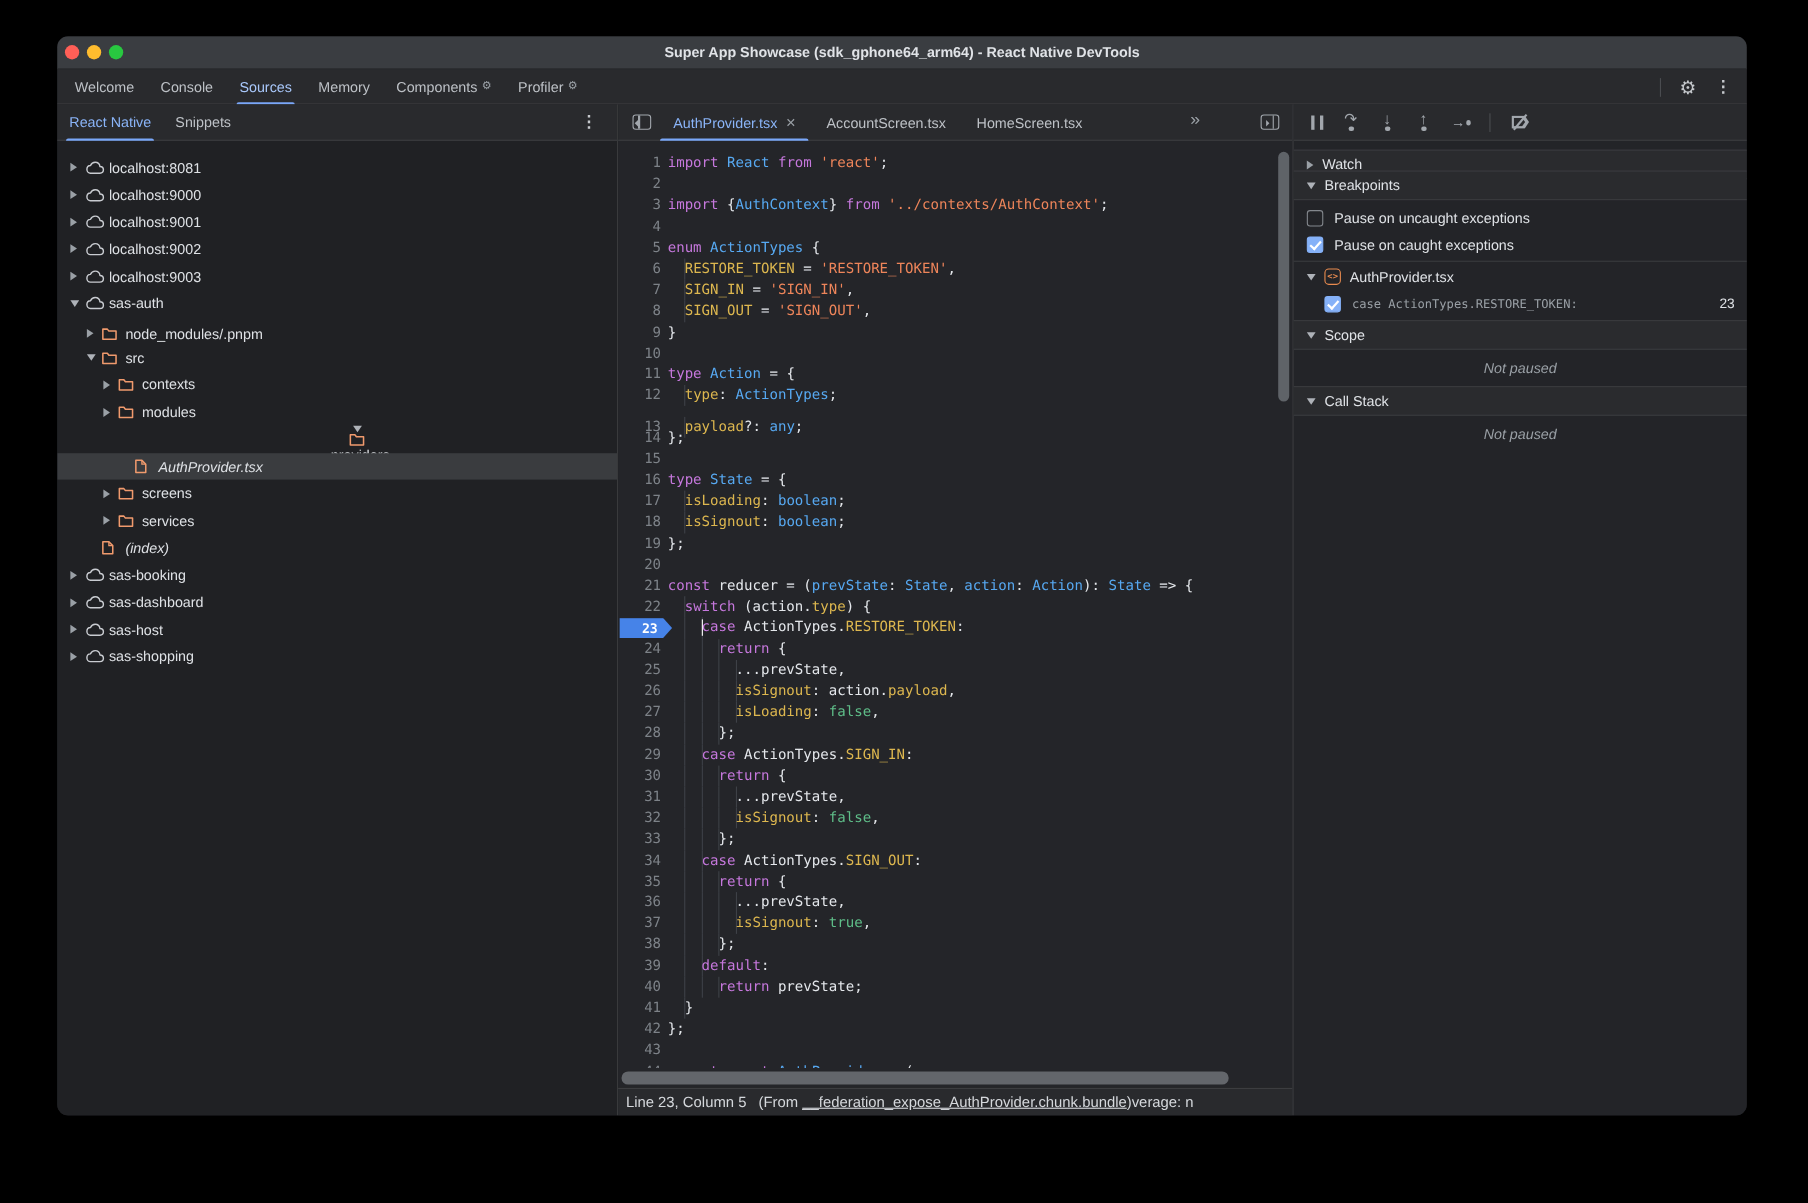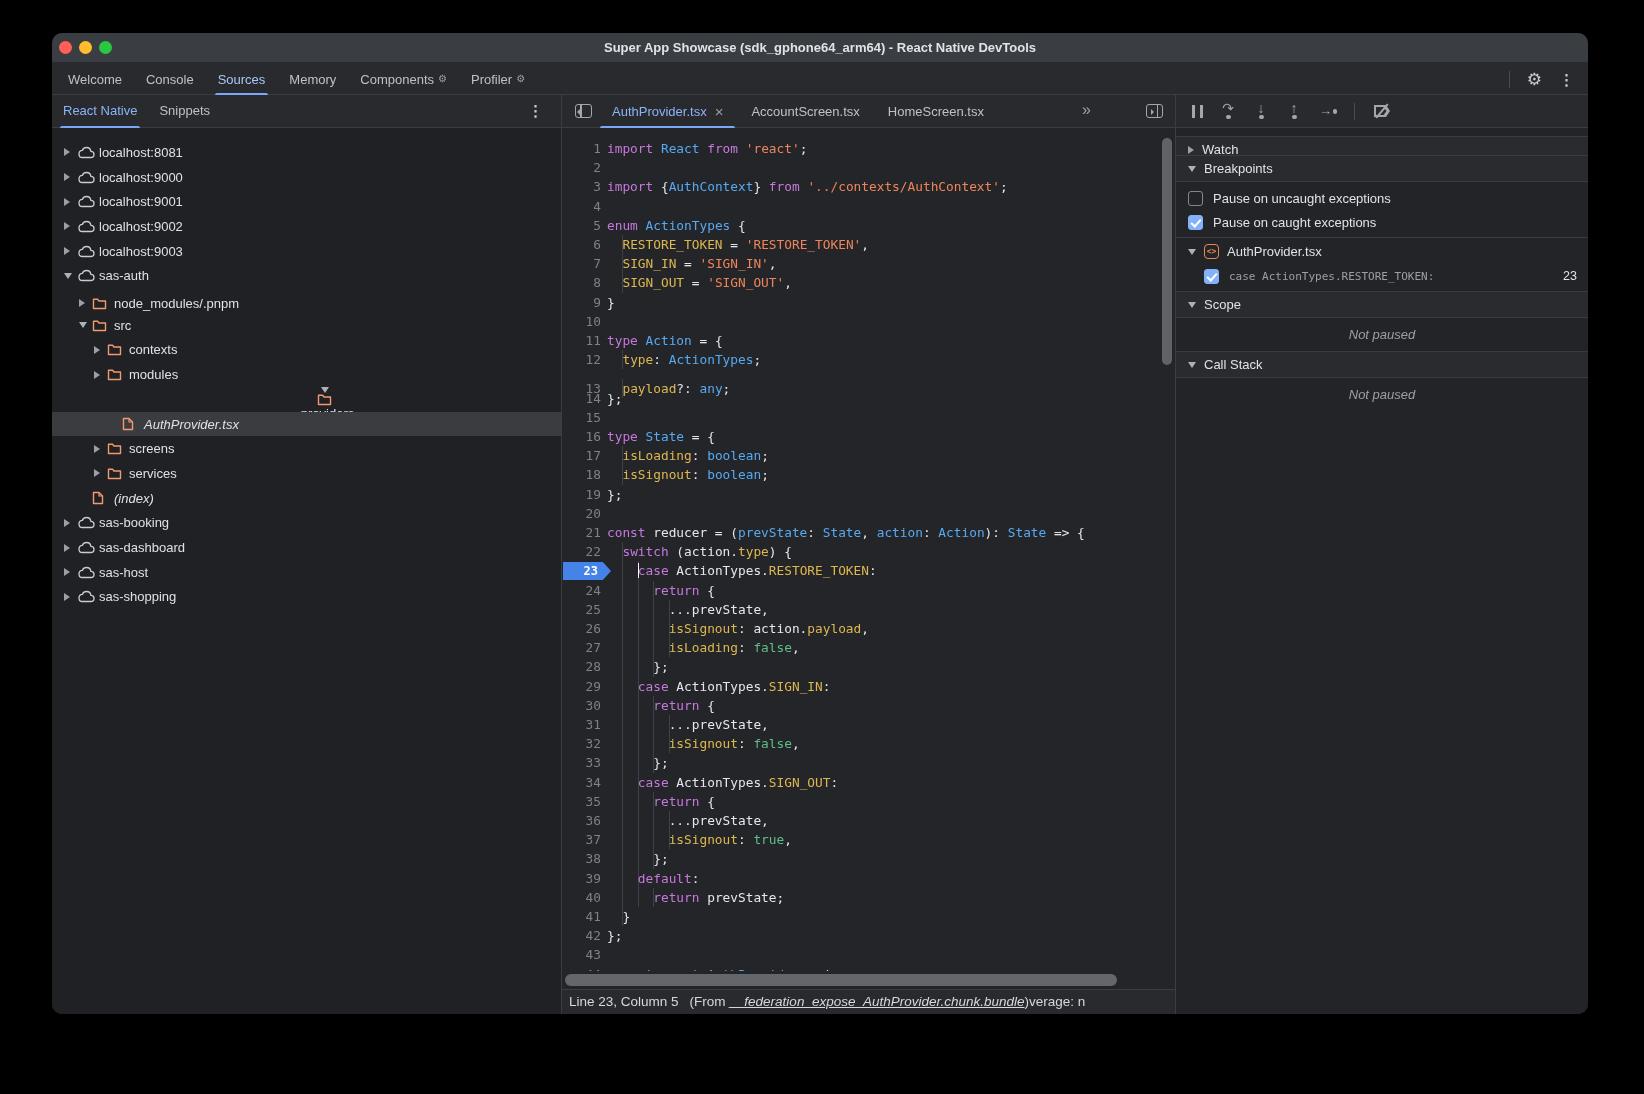--- a/index.html
+++ b/index.html
@@ -67,21 +67,21 @@
   .caret{position:absolute;top:2px;height:15px;width:1.5px;background:#fff;}
   .bptag{position:absolute;left:1px;top:0.5px;width:48px;height:18px;background:#4683e8;
     clip-path:polygon(0 0,83% 0,100% 50%,83% 100%,0 100%);color:#fff;font-weight:bold;font-size:12px;
     line-height:18px;text-align:right;padding-right:13px;}
   .k{color:#c678dd;} .t{color:#57a9f2;} .s{color:#ee855a;margin-top:38px;} .pr{color:#ddb74f;} .b{color:#5fbe89;} .p{color:#e4e7eb;}
   .vscroll{position:absolute;left:600px;top:43px;width:10px;height:227px;background:#5f6368;border-radius:5px;}
   .hscroll{position:absolute;left:3px;top:879px;height:12px;width:552px;background:#63666b;border-radius:6px;}
   
   .statusbar{position:absolute;left:0;top:894px;right:0;bottom:0;background:#292a2d;border-top:1px solid #3c3d40;
     color:#d5d8dc;font-size:13.5px;line-height:24px;padding-left:7px;white-space:nowrap;overflow:hidden;}
-  .statusbar .lnk{text-decoration:underline;font-style:italic;}
+  .statusbar .lnk{text-decoration:underline;}
   .statusbar .gap{display:inline-block;width:11px;}
   
   .dbg-toolbar{position:absolute;left:0;top:0;right:0;height:33px;background:#292a2d;border-bottom:1px solid #3c3d40;
     display:flex;align-items:center;gap:17px;padding-left:16px;}
   .ic-pause{width:11px;height:13px;border-left:3.5px solid #a2a7ad;border-right:3.5px solid #a2a7ad;}
   .stepwrap{position:relative;width:16px;height:16px;color:#a2a7ad;}
   .stepwrap .ar{position:absolute;left:0;right:0;top:-3px;text-align:center;font-size:14px;}
   .stepwrap .dot{position:absolute;left:6px;bottom:0;width:4.5px;height:4.5px;border-radius:50%;background:#a2a7ad;}
   .steph{position:relative;width:18px;height:14px;color:#a2a7ad;font-size:13px;line-height:14px;}
   .steph .dot{position:absolute;right:0;top:5px;width:4.5px;height:4.5px;border-radius:50%;background:#a2a7ad;}

